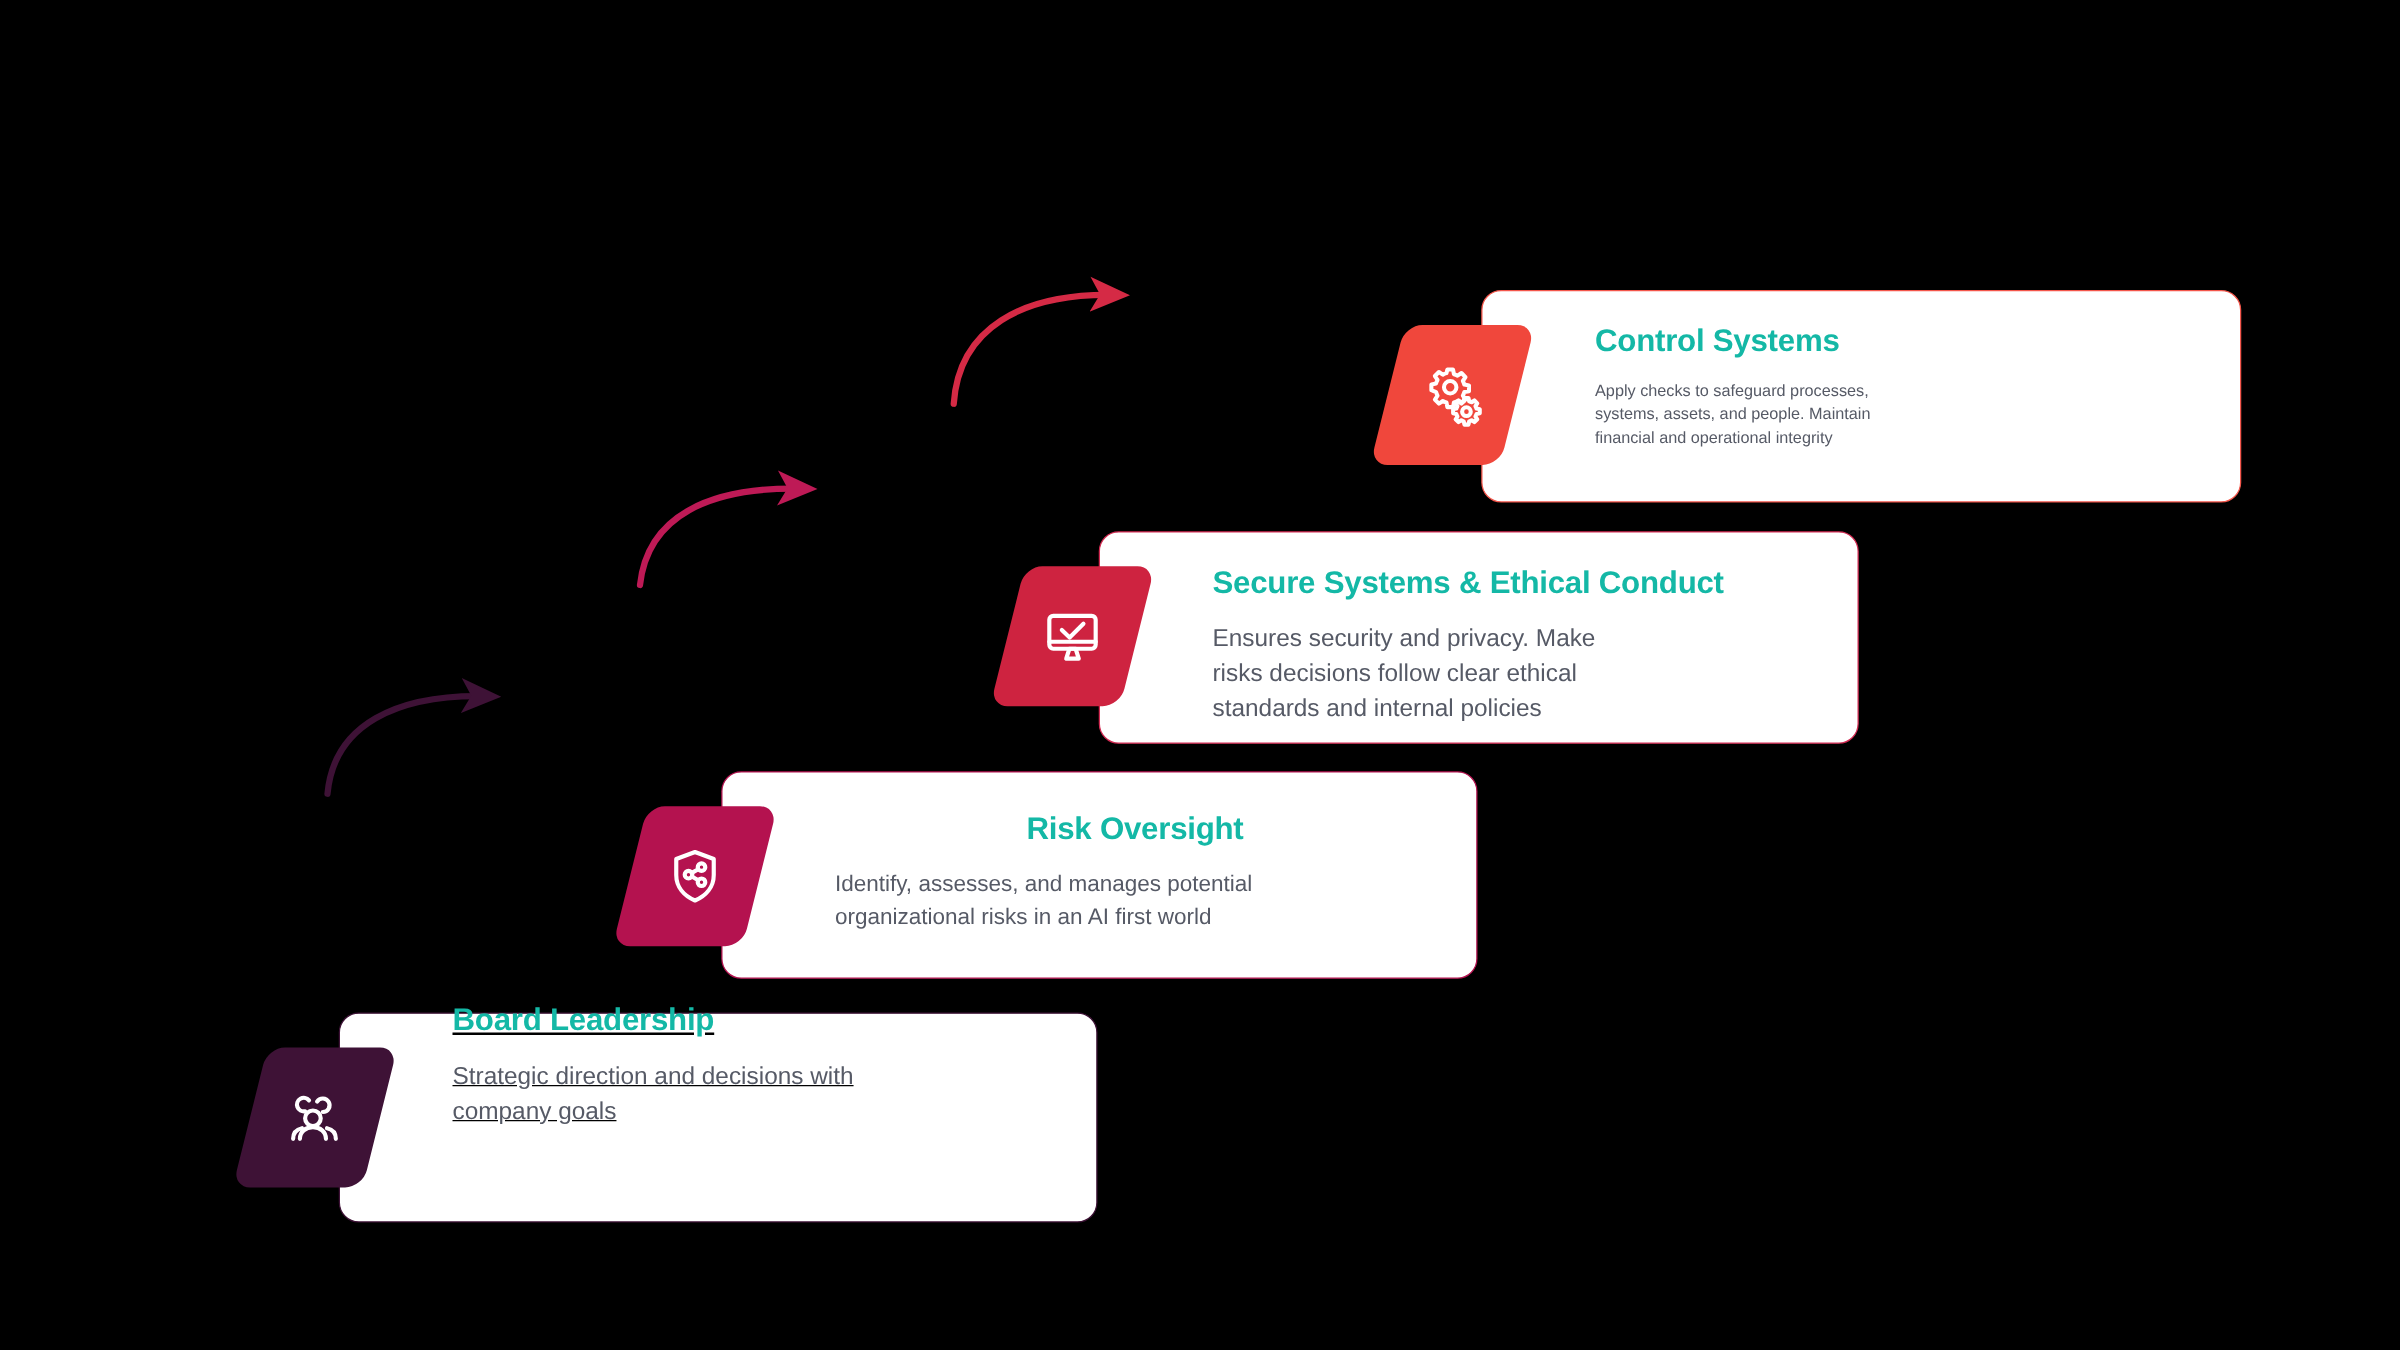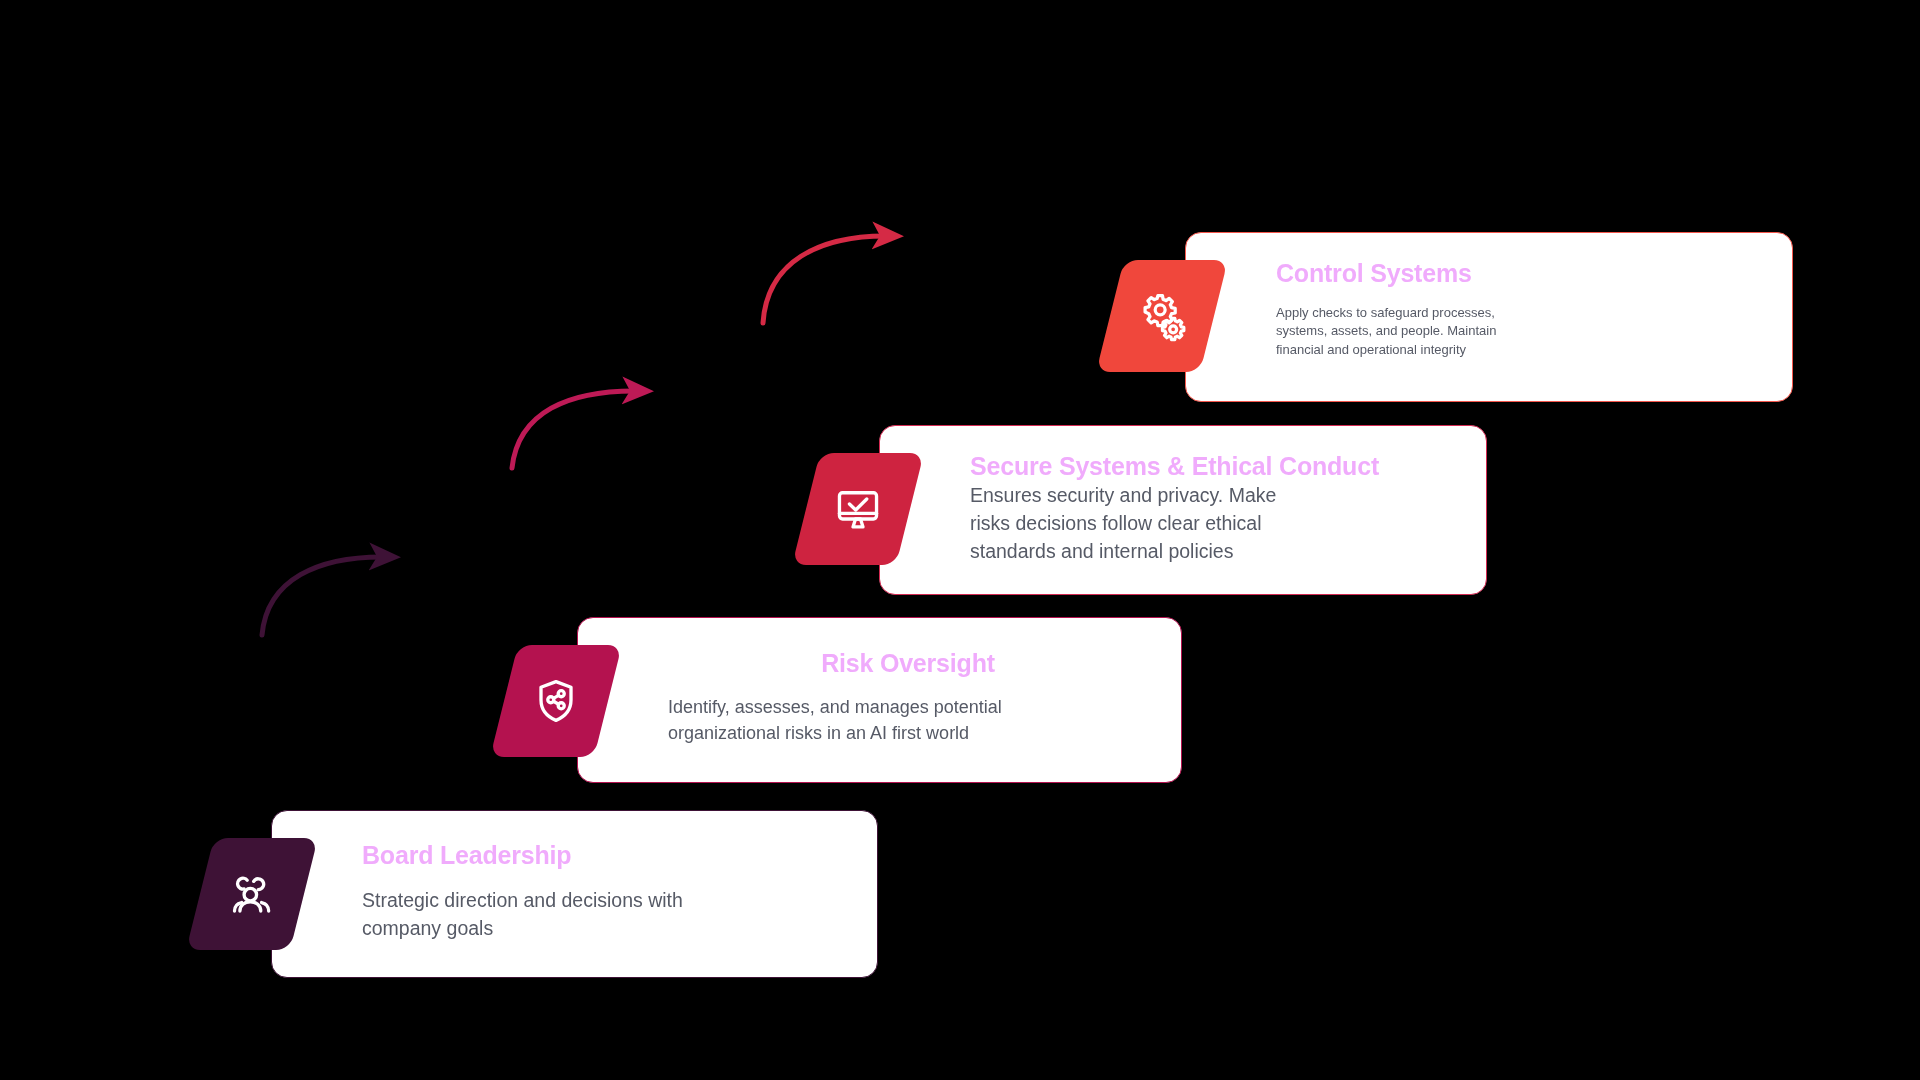--- a/index.html
+++ b/index.html
@@ -28,21 +28,21 @@
     display:flex;
     align-items:center;
     justify-content:center;
   }
   .tile > svg { transform: skewX(14deg); display:block; }
 
   .card-text { position:absolute; }
 
   .card-title {
     font-weight:bold;
-    color:#f0abfc;
+    color:#14b8a6;
     letter-spacing:-0.2px;
     white-space:nowrap;
     line-height:1.1;
   }
   .card-desc {
     color:#565a66;
     line-height:1.45;
     white-space:pre-line;
   }
 
@@ -87,21 +87,21 @@
       <svg width="50" height="50" viewBox="0 0 24 24" fill="none" stroke="#fff" stroke-width="1.6" stroke-linecap="round" stroke-linejoin="round">
         <circle cx="11.2" cy="12.3" r="3"></circle>
         <path d="M6.2 20.2c0-2.7 2.2-4.5 5-4.5s5 1.8 5 4.5"></path>
         <path d="M15 9.9a2.6 2.6 0 1 0-2.2-4"></path>
         <path d="M16.6 16.1c2.1.45 3.4 1.95 3.4 4.1"></path>
         <path d="M8.2 9.6a2.6 2.6 0 1 1 1.5-4.2"></path>
         <path d="M7 16.1c-2.1.45-3.4 1.95-3.4 4.1"></path>
       </svg>
     </div>
 
-    <div class="card-text" style="left:362px; top:842px; width:470px;">
+    <div class="card-text" style="left:362px; top:803px; width:470px;text-decoration:underline;">
       <div class="card-title" style="font-size:25px; margin-bottom:16px;">Board Leadership</div>
       <div class="card-desc" style="font-size:19.5px;">Strategic direction and decisions with
 company goals</div>
     </div>
   </div>
 
   <div class="step">
     <div class="card" style="left:577px; top:617px; width:605px; height:166px; border-color:#B4124F;"></div>
 
     <div class="tile" style="left:504px; top:645px; width:104px; height:112px; background:#B4124F;">
@@ -128,21 +128,21 @@
     <div class="tile" style="left:806px; top:453px; width:104px; height:112px; background:#CE2340;">
       <svg width="50" height="50" viewBox="0 0 24 24" fill="none" stroke="#fff" stroke-width="1.6" stroke-linecap="round" stroke-linejoin="round">
         <rect x="3.1" y="4.2" width="17.8" height="12.6" rx="1.5"></rect>
         <path d="M3.1 14.1h17.8"></path>
         <path d="M7.9 9.6 10.9 12.5 16.2 7.2"></path>
         <path d="M9.6 20.6h4.8l-1.2-3.8h-2.4Z"></path>
       </svg>
     </div>
 
     <div class="card-text" style="left:970px; top:453px; width:495px;">
-      <div class="card-title" style="font-size:25px; ">Secure Systems &amp; Ethical Conduct</div>
+      <div class="card-title" style="font-size:25px; margin-bottom:16px;">Secure Systems &amp; Ethical Conduct</div>
       <div class="card-desc" style="font-size:19.5px;">Ensures security and privacy. Make
 risks decisions follow clear ethical
 standards and internal policies</div>
     </div>
   </div>
 
   <div class="step">
     <div class="card" style="left:1185px; top:232px; width:608px; height:170px; border-color:#F4564B;"></div>
 
     <div class="tile" style="left:1110px; top:260px; width:104px; height:112px; background:#F0473C;">

